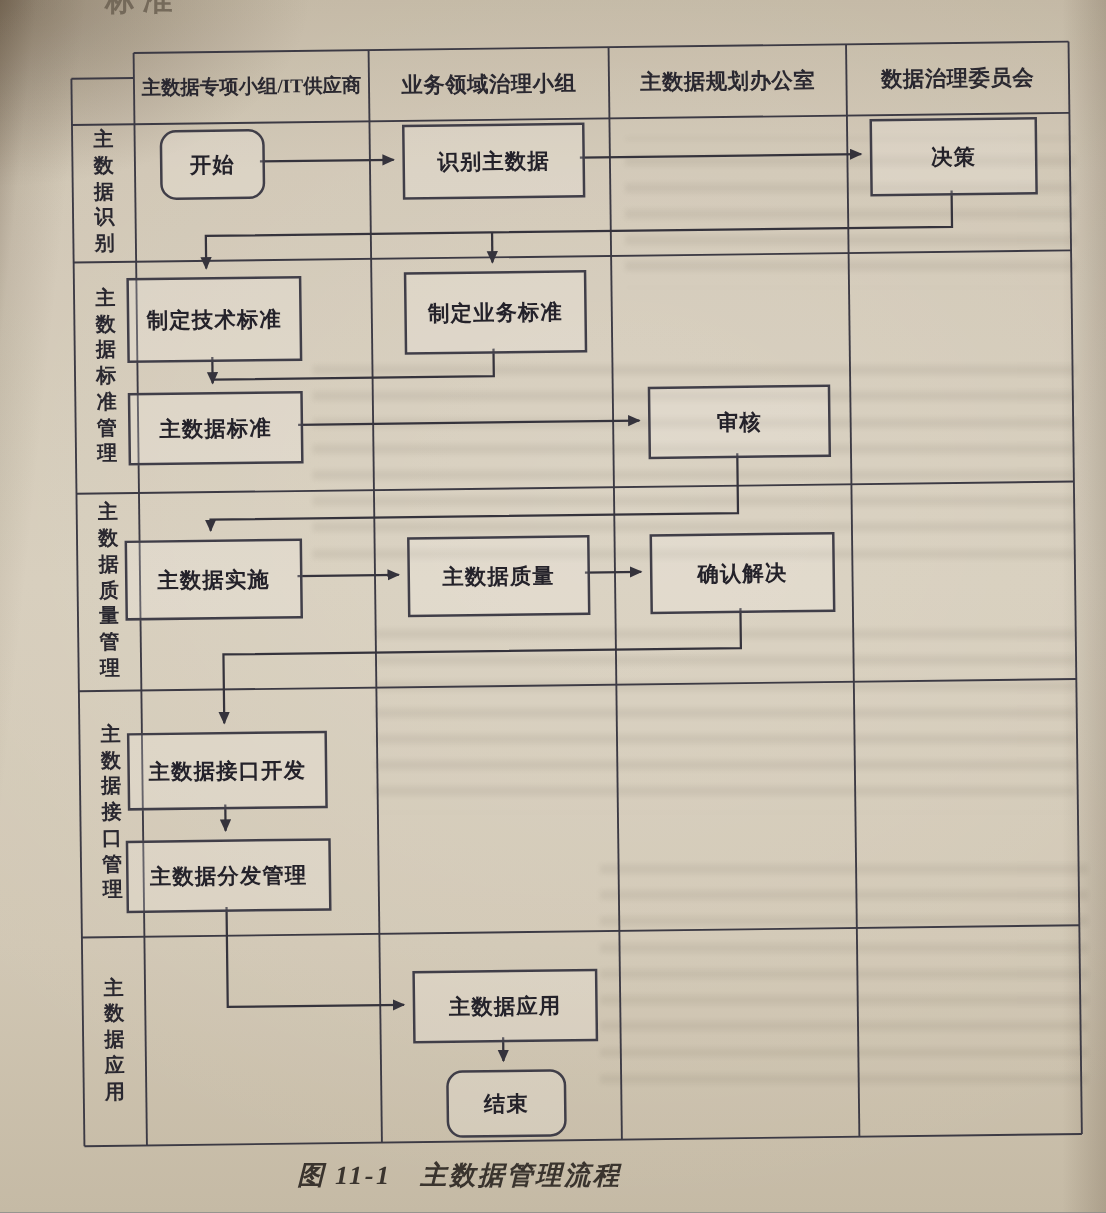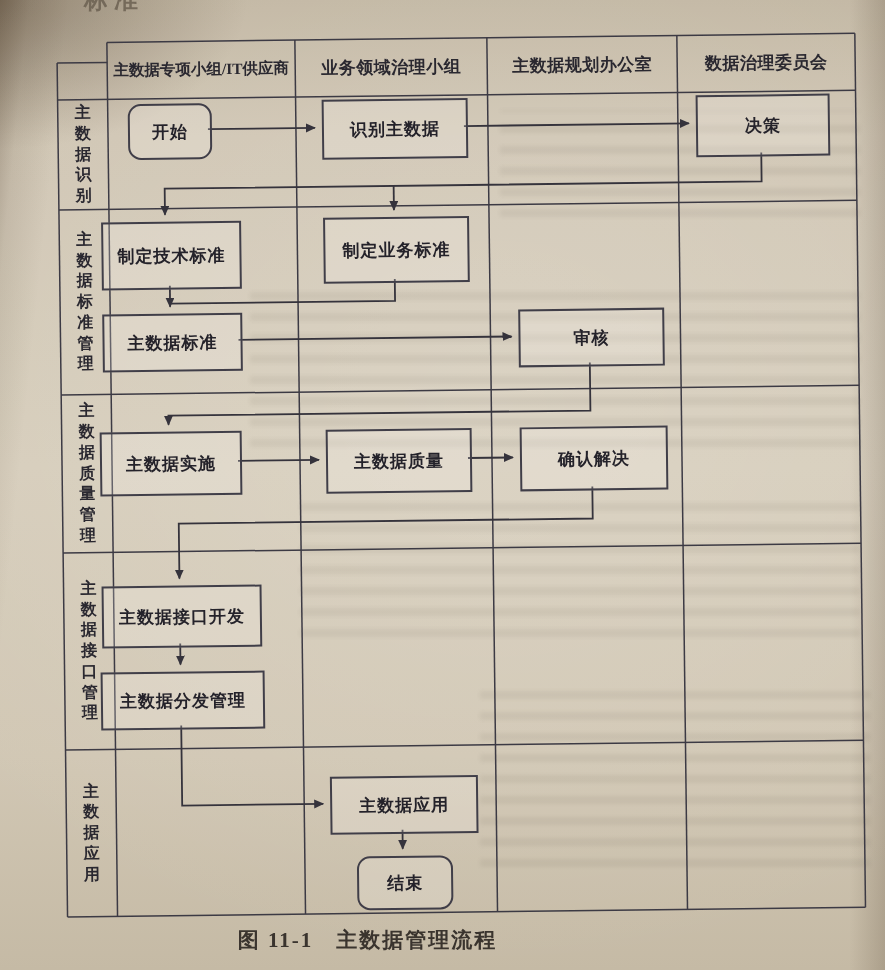--- a/index.html
+++ b/index.html
@@ -24,21 +24,21 @@
   .lane-label .vtext{display:inline-block;width:19px;word-break:break-all;line-height:1.3;text-align:center;}
   .node{
     position:absolute;display:flex;align-items:center;justify-content:center;
     border:2px solid #403e48;background:rgba(252,248,240,0.22);
     font-weight:bold;font-size:17px;letter-spacing:1px;white-space:nowrap;
     color:#24222a;
   }
   .rounded{border-radius:13px;}
   .caption{
     position:absolute;left:0;top:926px;width:735px;text-align:center;
-    font-size:21px;font-weight:bold;letter-spacing:2px;color:#3a342e;
+    font-size:21px;font-weight:bold;letter-spacing:2px;color:#3a342e;font-style:italic;
   }
   .crop-text{
     position:absolute;left:84px;top:-16px;font-size:24px;font-weight:bold;
     color:#6c6152;letter-spacing:6px;opacity:0.85;
   }
   .bleed{position:absolute;opacity:0.07;filter:blur(2px);pointer-events:none;
     background:repeating-linear-gradient(0deg, rgba(0,0,0,0) 0 13px, #473f32 13px 21px);}
 </style>
 </head>
 <body>

